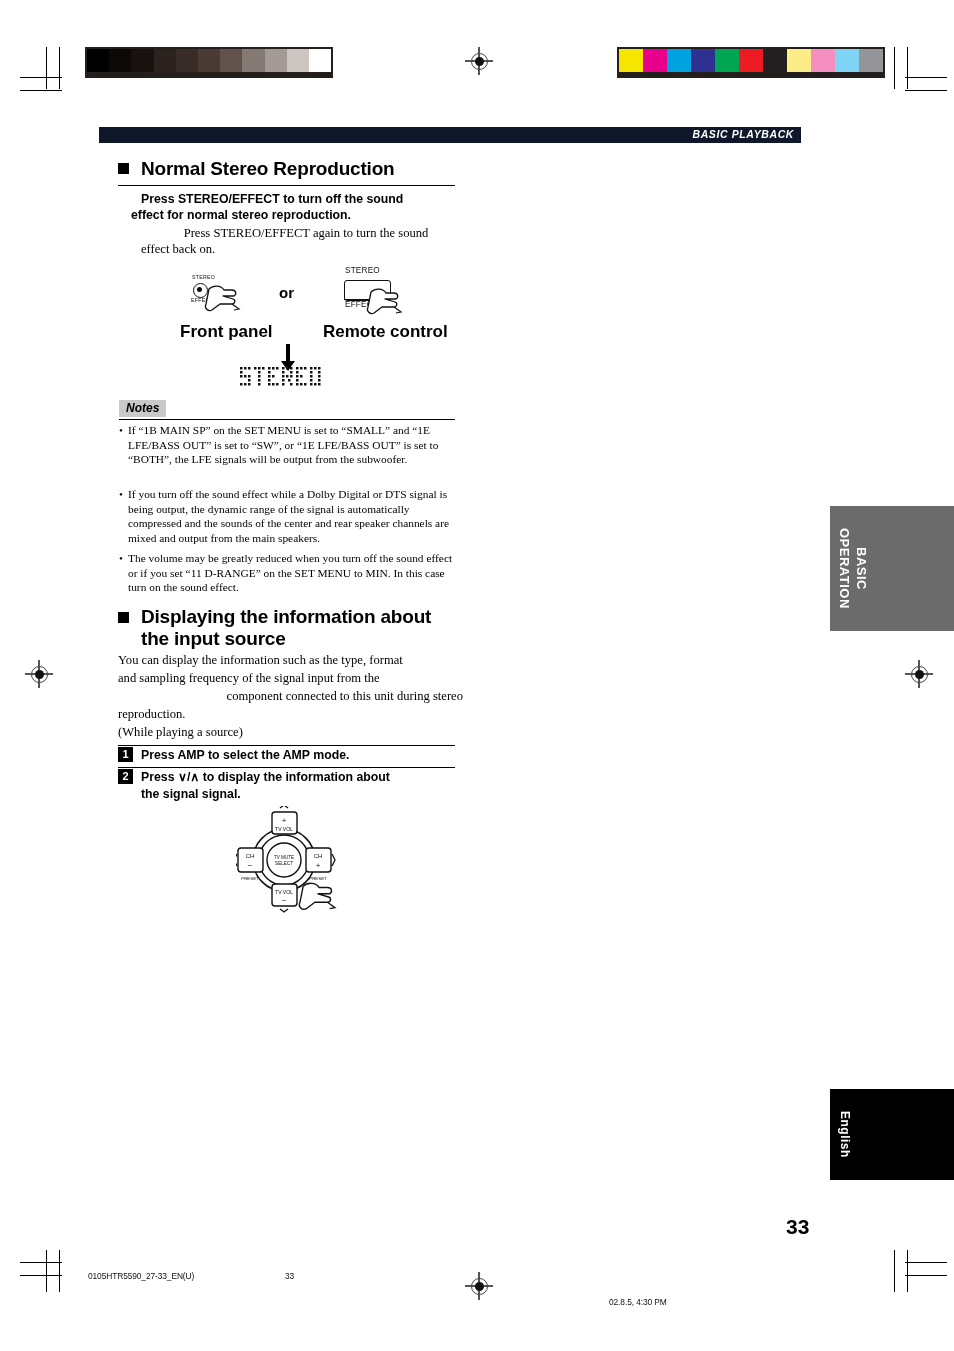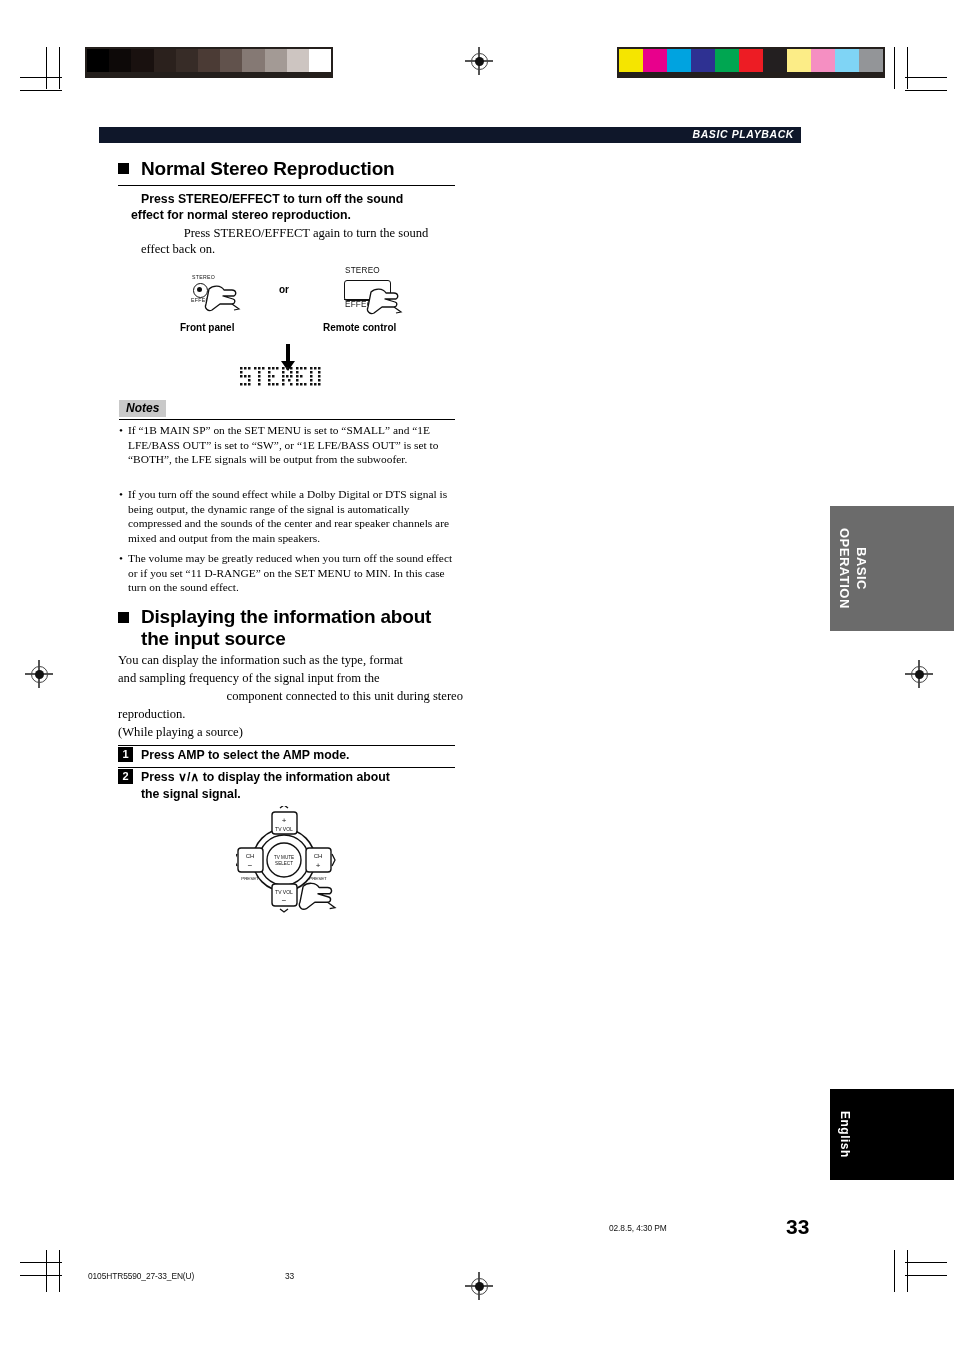--- a/index.html
+++ b/index.html
@@ -39,23 +39,23 @@
 
   .rule{position:absolute;background:#000;height:1.4px;}
 
   .bold-lead{position:absolute;font-family:"Liberation Sans",sans-serif;
       font-weight:bold;font-size:12.3px;line-height:16.5px;}
   .body{position:absolute;font-size:12.6px;line-height:16.5px;
       font-family:"Liberation Serif",serif;}
 
   
   .cap{position:absolute;font-family:"Liberation Sans",sans-serif;
-       font-weight:bold;font-size:10px;}
+       font-weight:bold;font-size:17px;}
   .or{position:absolute;font-family:"Liberation Sans",sans-serif;
-      font-weight:bold;font-size:10px;}
+      font-weight:bold;font-size:15px;}
   .tinylbl{position:absolute;font-family:"Liberation Sans",sans-serif;
       font-size:5.2px;letter-spacing:.3px;color:#111;}
   .smalllbl{position:absolute;font-family:"Liberation Sans",sans-serif;
       font-size:8.2px;letter-spacing:.2px;color:#111;}
   .knob{position:absolute;width:13px;height:13px;border:1.5px solid #111;border-radius:50%;}
   .knob:after{content:"";position:absolute;left:2.5px;top:2.5px;width:5px;height:5px;
        border-radius:50%;background:#111;}
   .rbtn{position:absolute;width:45px;height:19px;border:1.4px solid #111;border-radius:3px;}
   .underline{position:absolute;height:1.2px;background:#111;}
 
@@ -360,15 +360,15 @@
   </div>
 
   <div class="tab" style="left:830px;top:1089px;width:124px;height:91px;background:#000;">
     <span style="font-size:12px;margin-left:8px;">English</span>
   </div>
 
   <div class="pageno" style="left:786px;top:1215px;">33</div>
 
   <div class="foot" style="left:88px;top:1271px;">0105HTR5590_27-33_EN(U)</div>
   <div class="foot" style="left:285px;top:1271px;">33</div>
-  <div class="foot" style="left:585px;top:1223px;padding-left:24px;">02.8.5, 4:30 PM</div>
+  <div class="foot" style="left:585px;top:1297px;padding-left:24px;">02.8.5, 4:30 PM</div>
 
 </div>
 
 </body></html>

